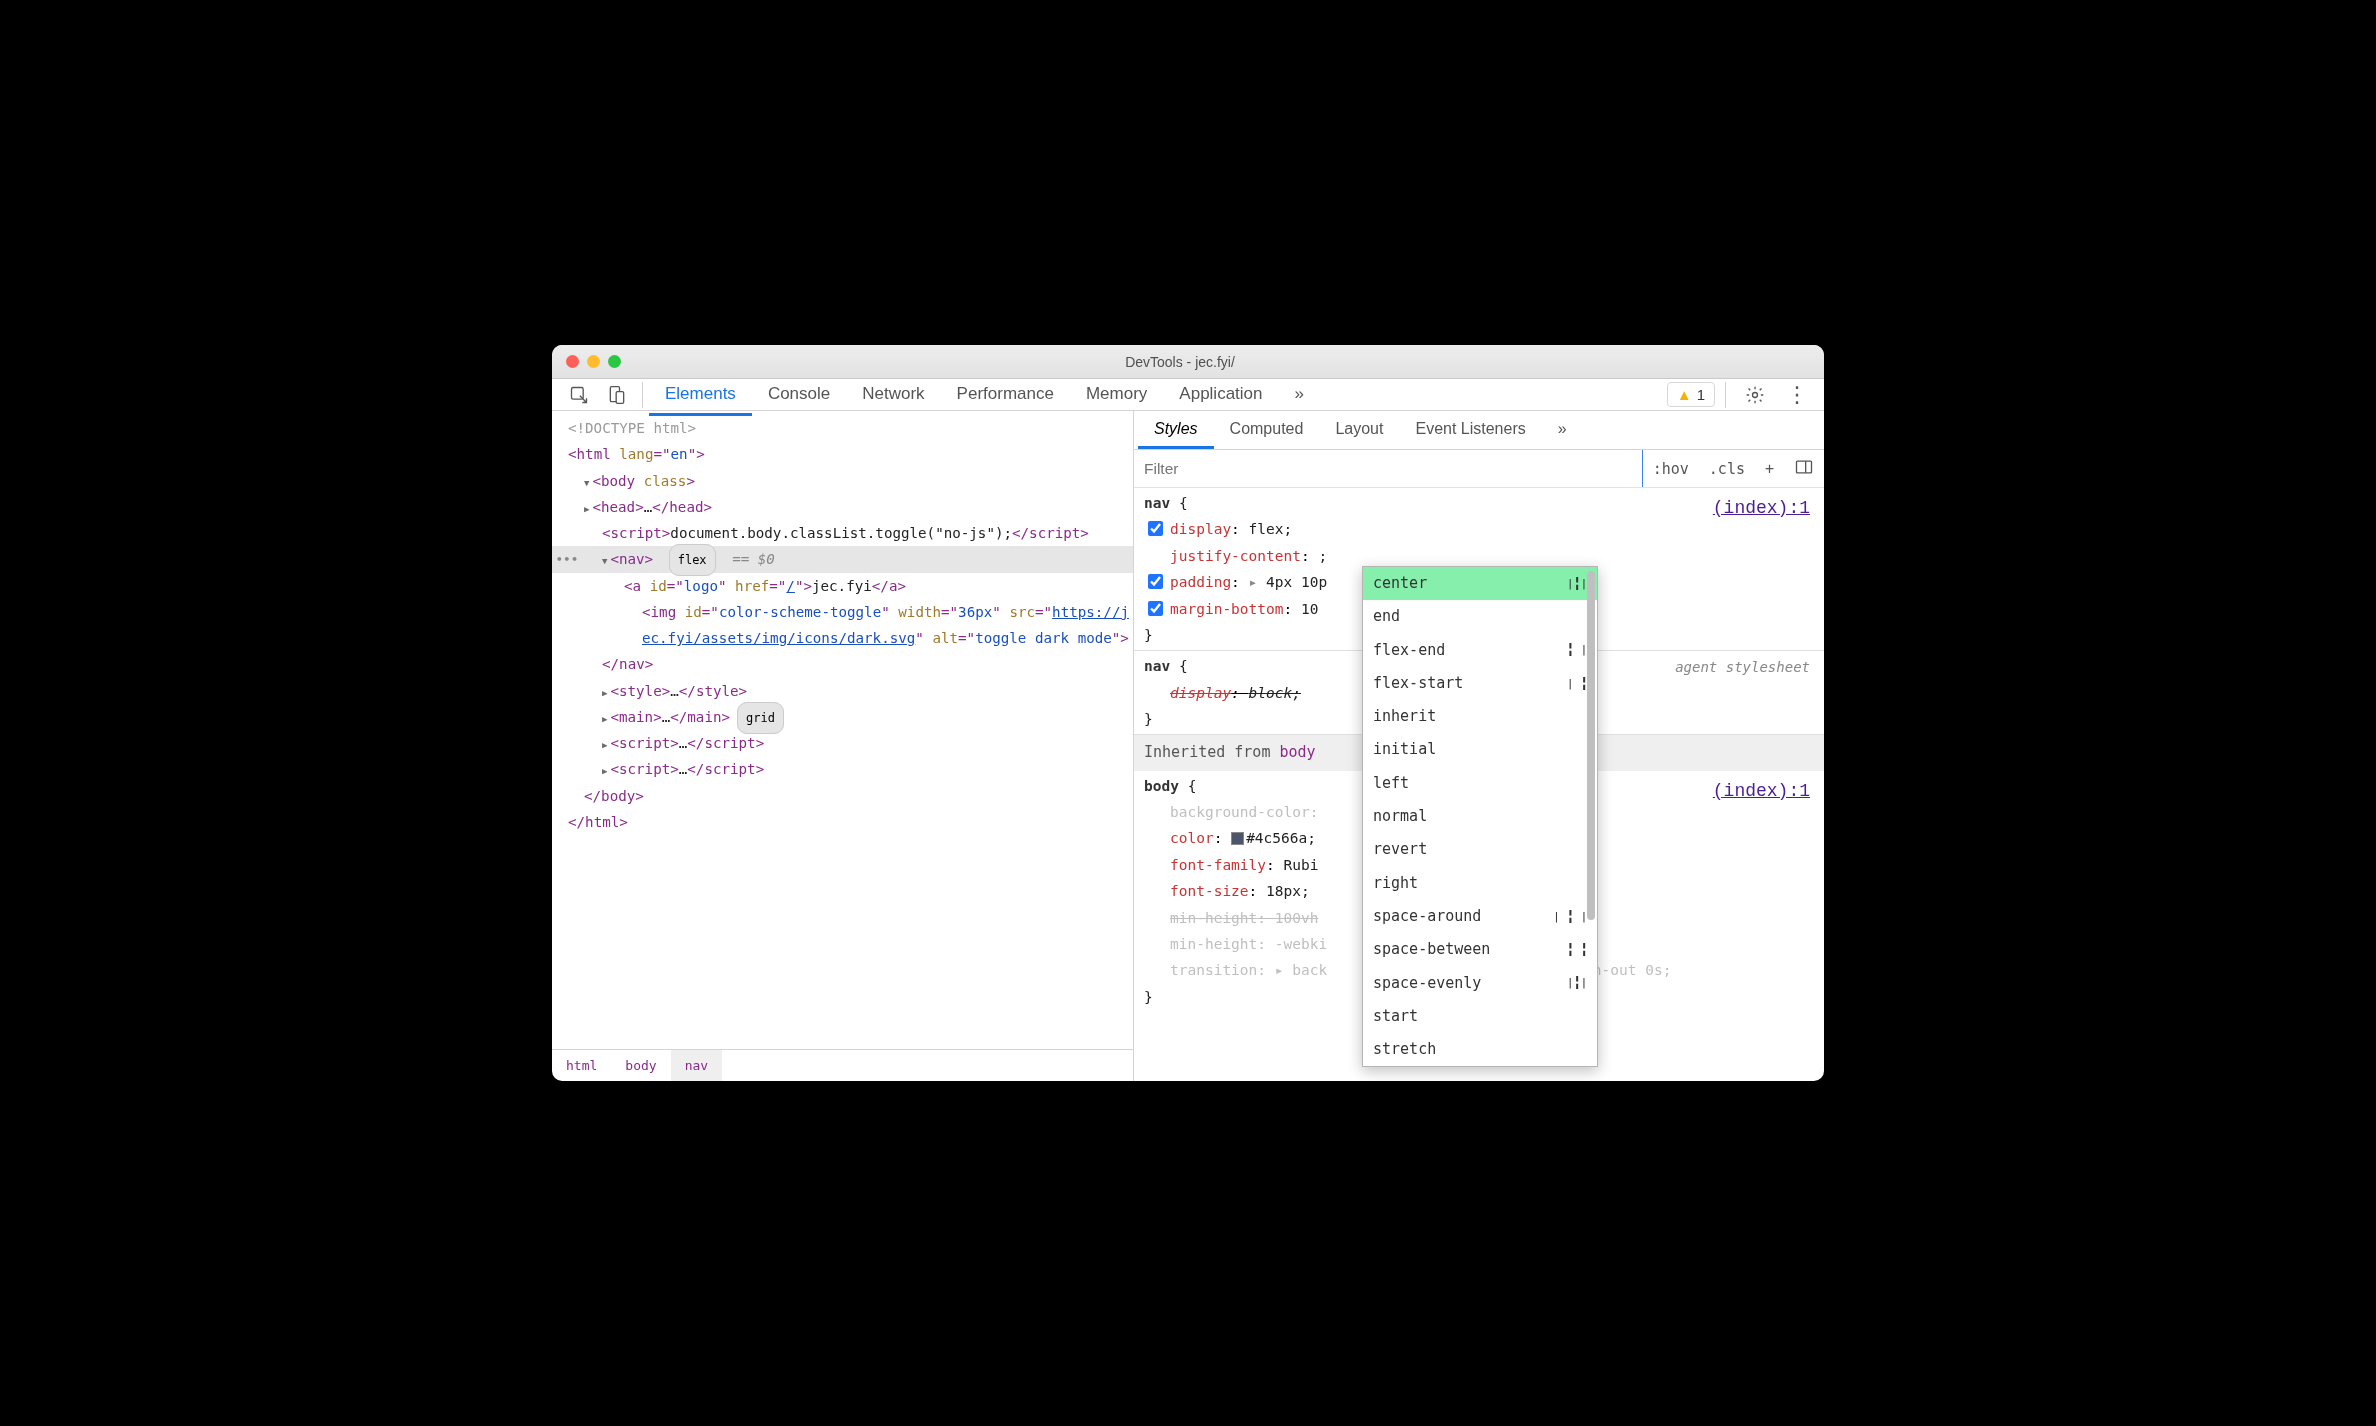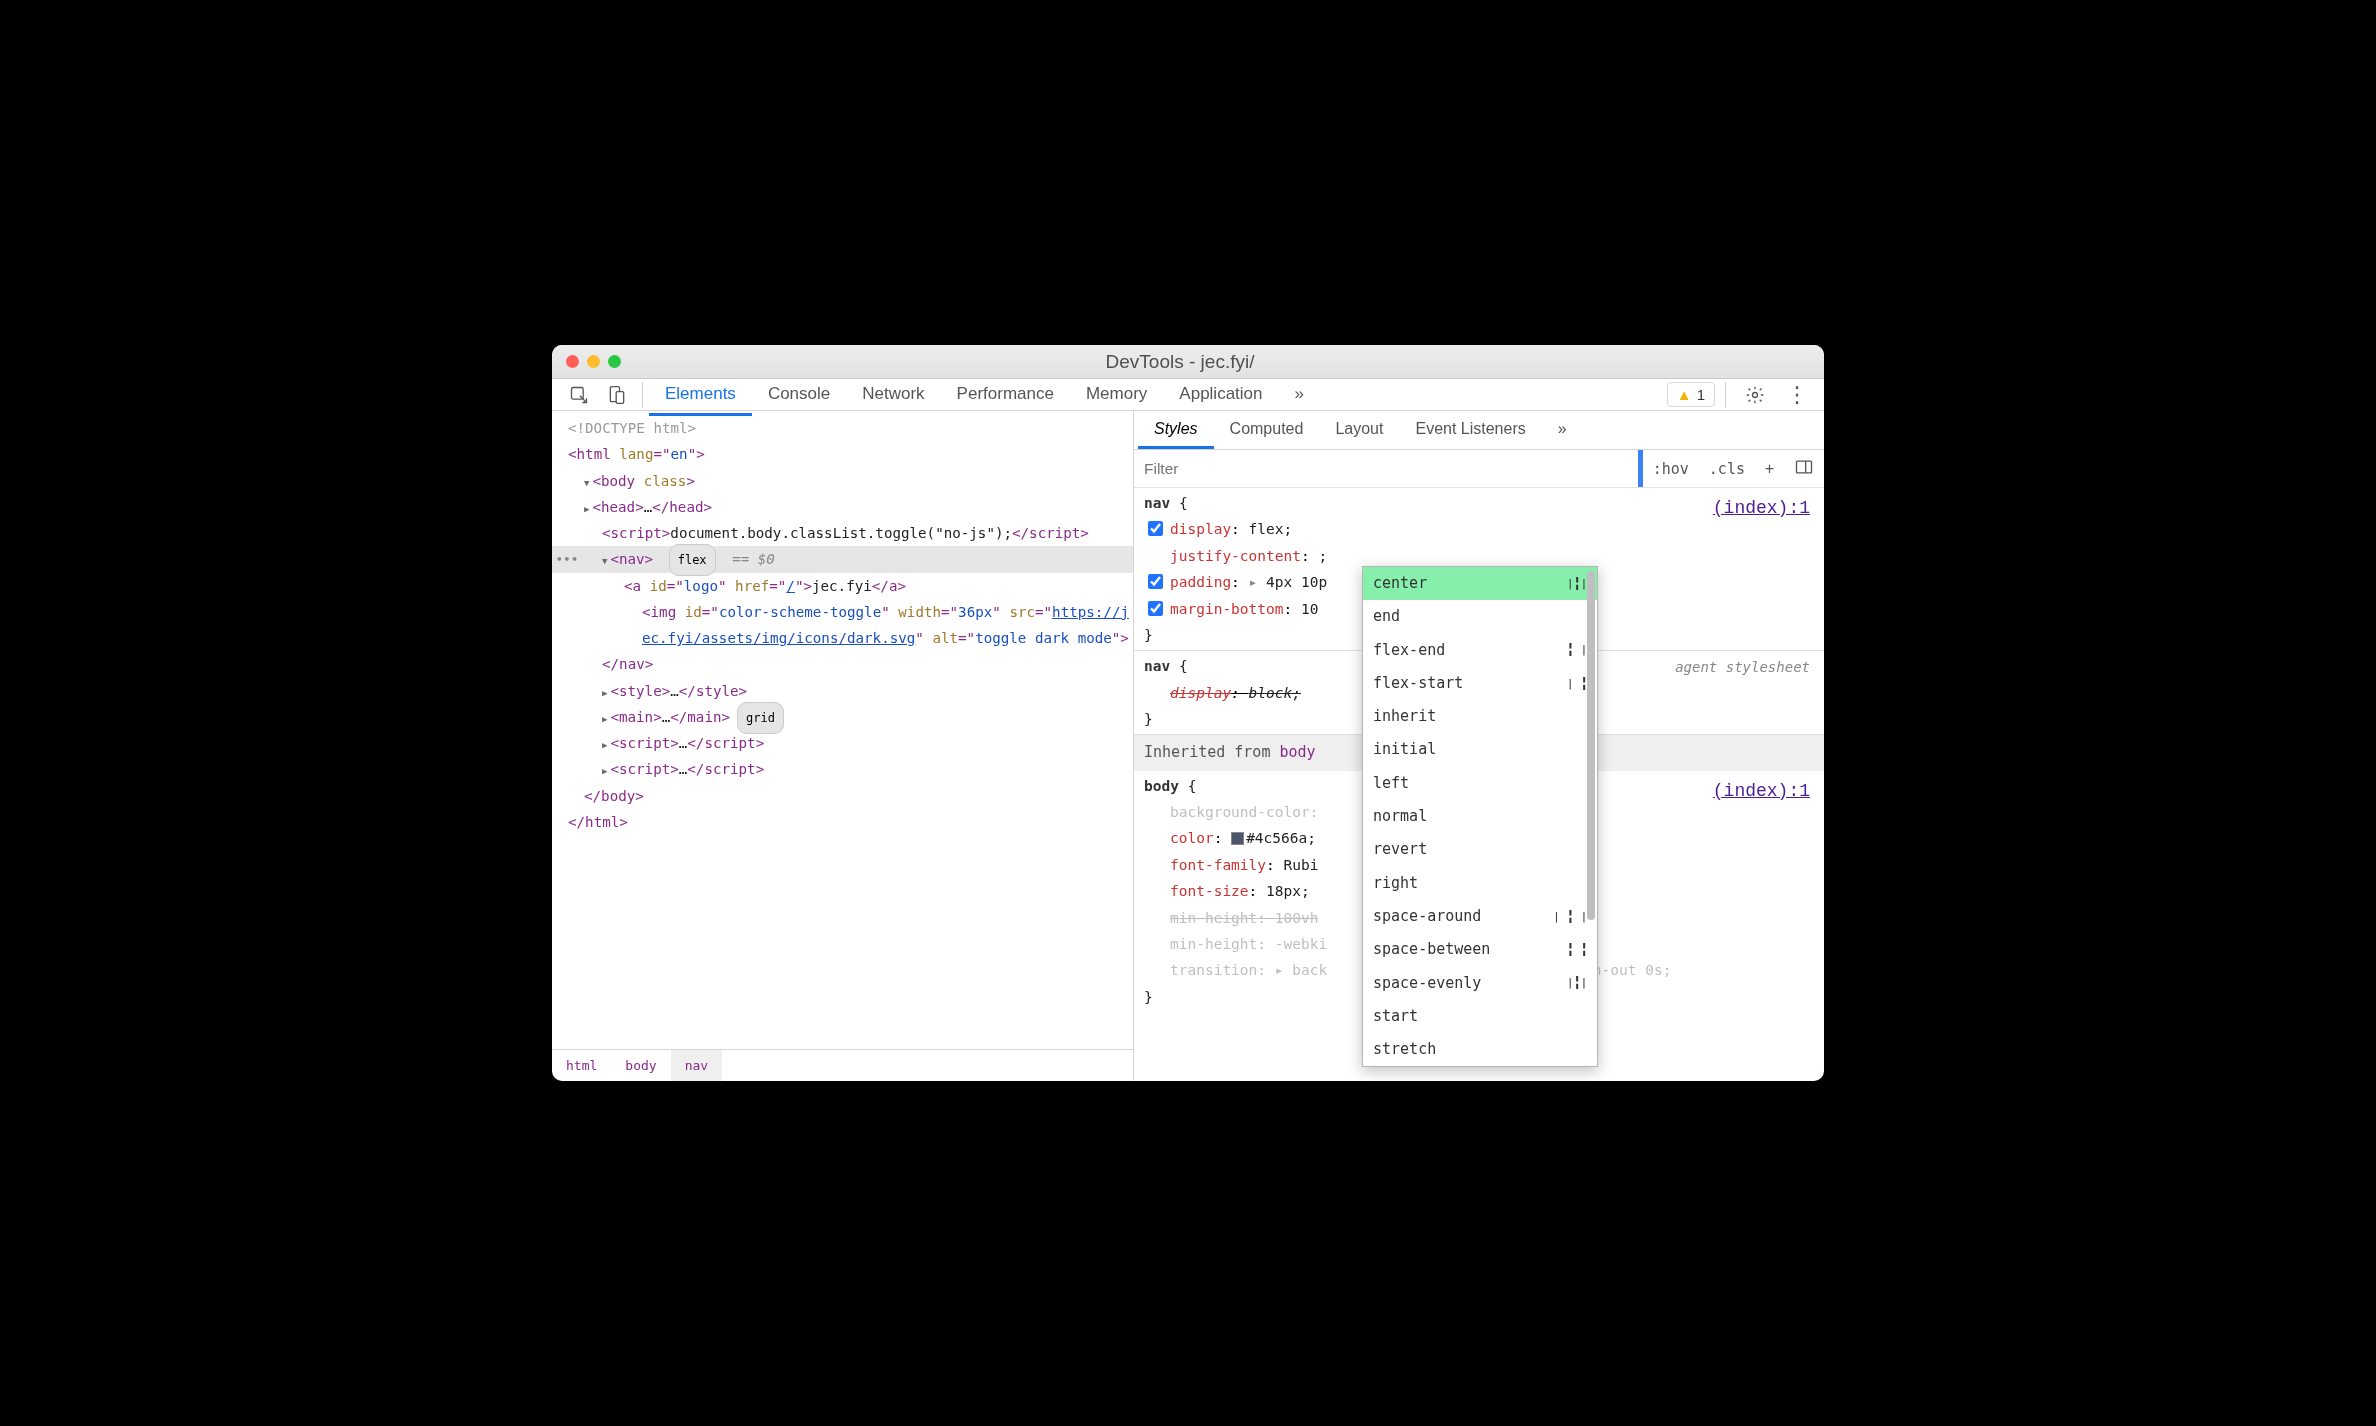--- a/index.html
+++ b/index.html
@@ -30,21 +30,21 @@
   align-items: center;
   position: relative;
 }
 .traffic { display: flex; gap: 8px; margin-left: 14px; }
 .tl { width: 13px; height: 13px; border-radius: 50%; }
 .tl.red { background: #ff5f57; }
 .tl.yellow { background: #febc2e; }
 .tl.green { background: #28c840; }
 .titlebar-title {
   position: absolute; left: 0; right: 16px; text-align: center;
-  font-size: 19px; color: #505050; pointer-events: none;
+  font-size: 14px; color: #505050; pointer-events: none;
 }
 .toolbar {
   height: 32px;
   border-bottom: 1px solid #d4d4d4;
   display: flex;
   align-items: center;
   padding: 0 8px;
 }
 .toolbar .tool-btn {
   width: 38px; height: 40px;
@@ -158,21 +158,21 @@
 .side-tab.active {
   color: #000000; border-bottom-color: #1a73e8; font-style: italic;
 }
 .filter-row {
   height: 38px; border-bottom: 1px solid #e3e3e3;
   display: flex; align-items: center;
 }
 .filter-input {
   flex: 1; height: 100%; border: none; outline: none;
   padding: 0 10px; font-size: 15.5px; color: #333;
-  border-right: 5px solid #3b82f6;
+  border-right: 1px solid #3b82f6;
 }
 .filter-tool {
   padding: 0 10px; color: #555;
   font-family: Menlo, monospace; font-size: 15px;
 }
 .styles-body {
   flex: 1; overflow: auto;
   font-family: Menlo, Consolas, monospace;
   font-size: 14.5px; line-height: 1.82;
   position: relative;

